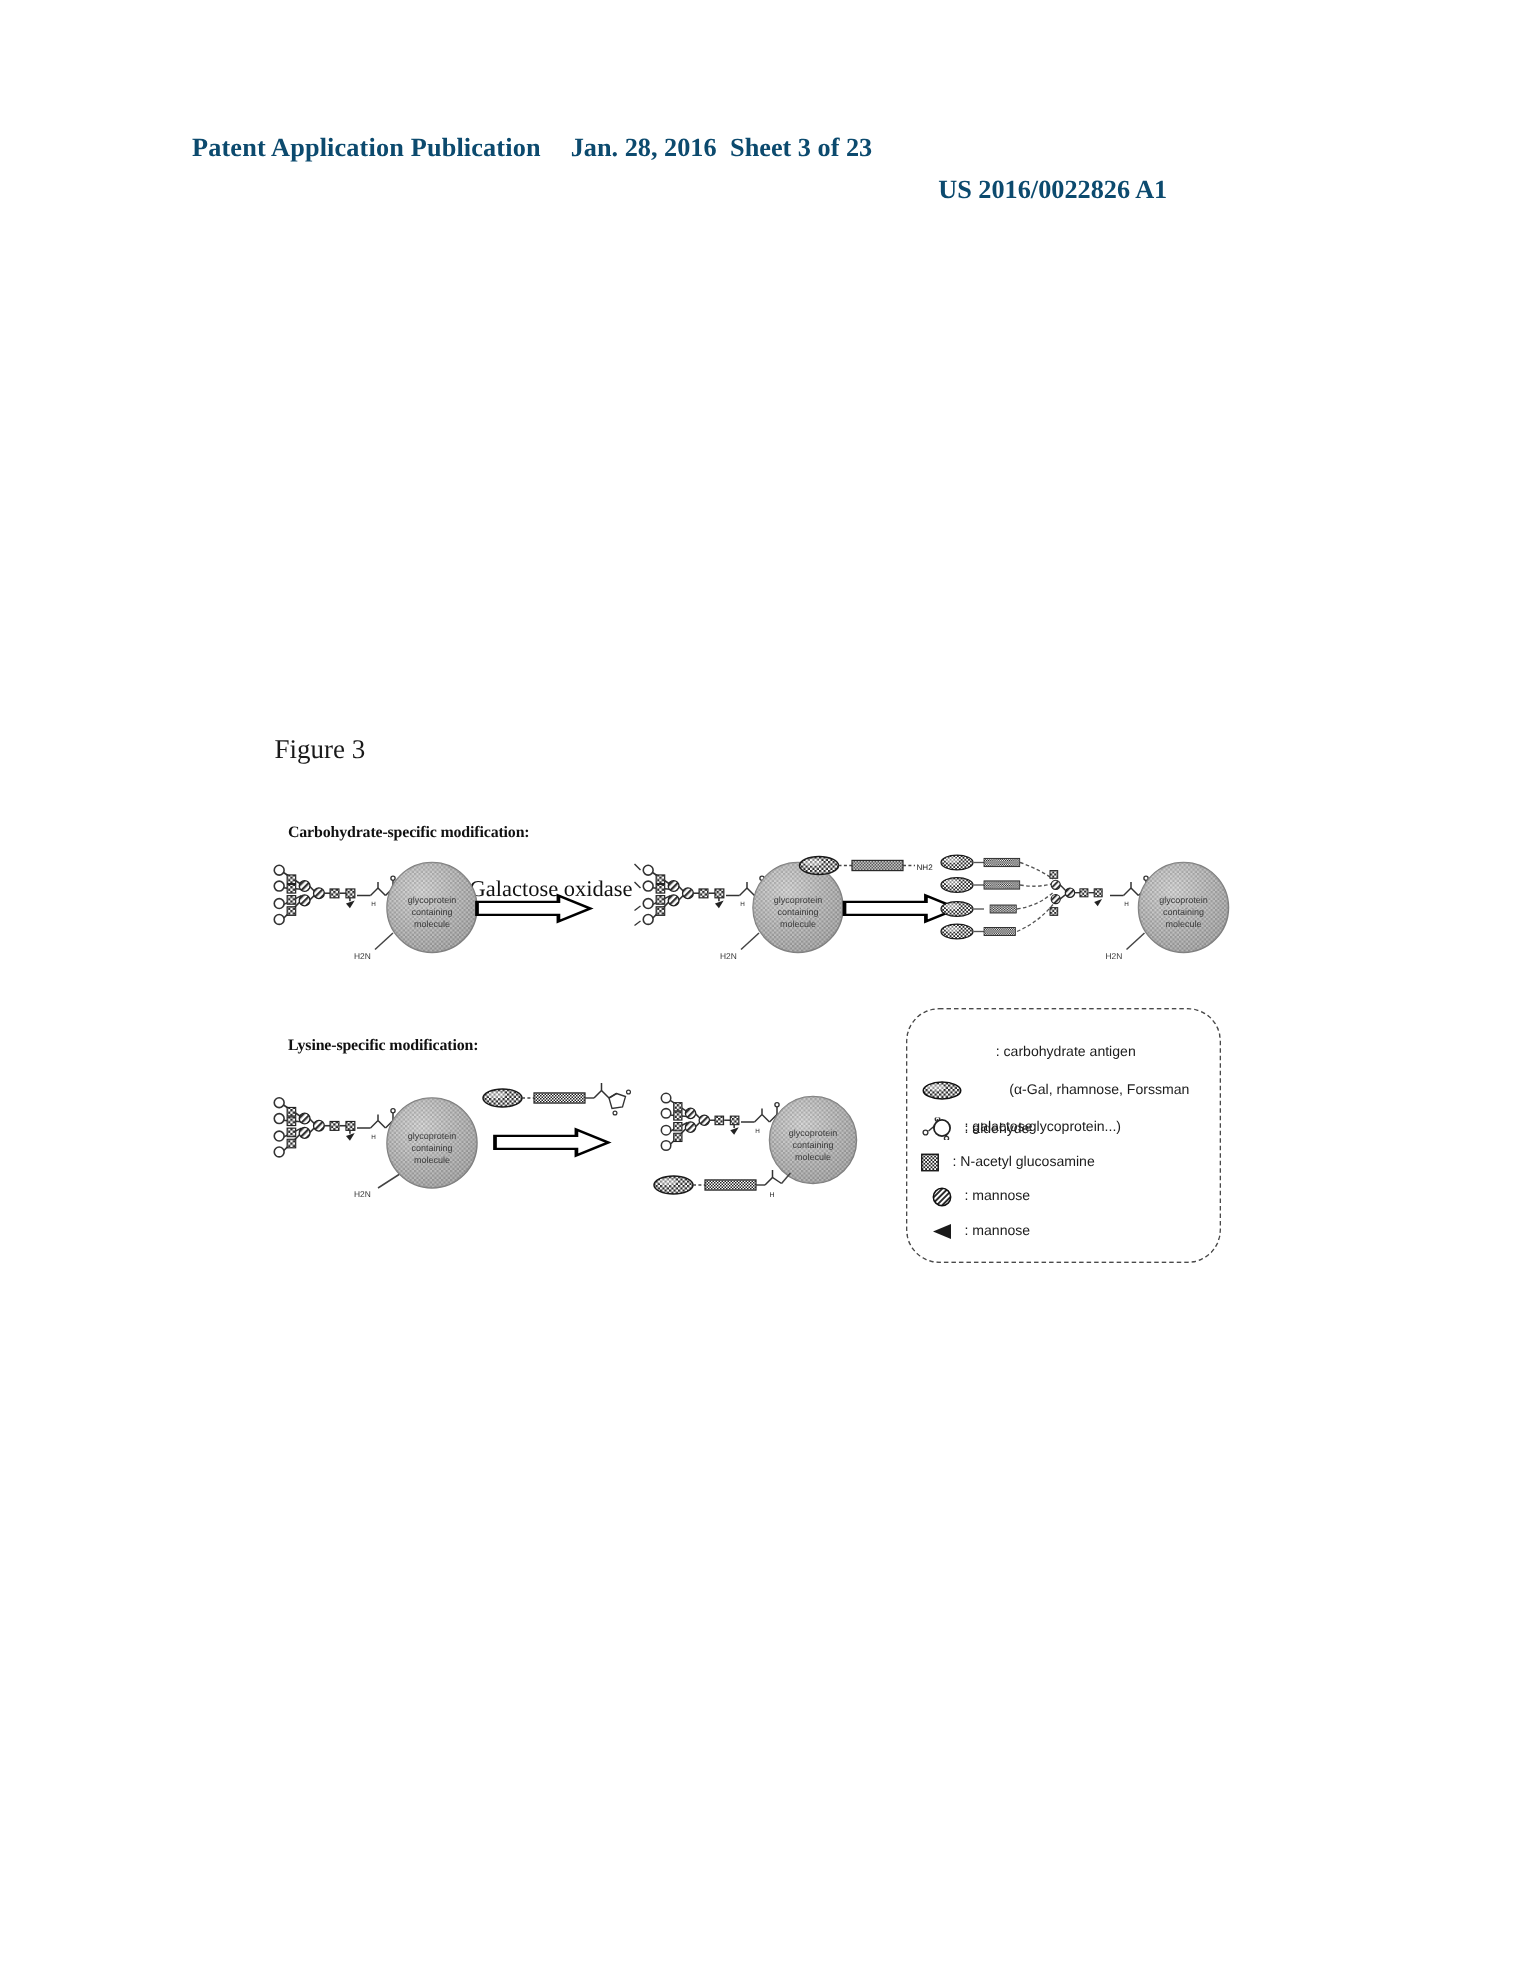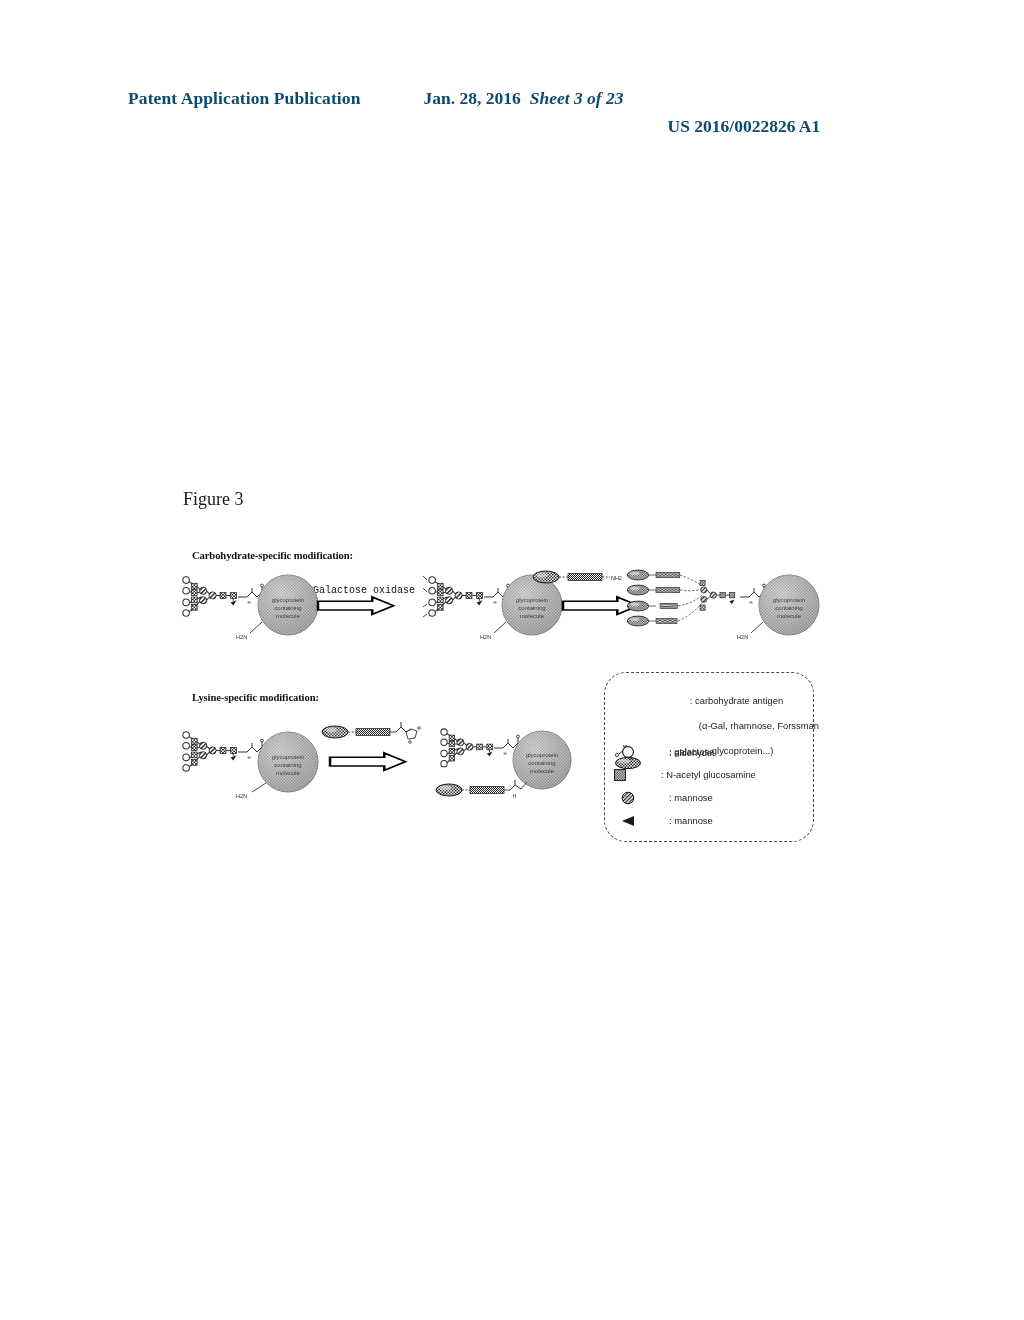--- a/index.html
+++ b/index.html
@@ -6,56 +6,56 @@
   body{width:1024px;height:1320px;position:relative;overflow:hidden;
        font-family:"Liberation Sans",sans-serif;color:#000;}
 
   .page{position:absolute;inset:0;background:#ffffff;}
 
   
   .hdr{position:absolute;top:88px;left:128px;width:768px;height:24px;
        font-family:"Liberation Serif",serif;font-weight:bold;font-size:17.5px;
        color:#0c4a6e;white-space:nowrap;display:flex;align-items:flex-start;}
   .hdr .h-pub{letter-spacing:.1px;}
-  .hdr .h-date{margin-left:63px;}
-  .hdr .h-sheet{margin-left:9px;font-style:italic;}
+  .hdr .h-date{margin-left:20px;}
+  .hdr .h-sheet{margin-left:9px;}
   .hdr .h-num{margin-left:44px;margin-top:28px;}
 
   
   .fig-cap{position:absolute;top:489px;left:183px;
            font-family:"Liberation Serif",serif;font-size:18px;color:#1a1a1a;}
 
   
   .sec-title{position:absolute;font-family:Liberation Serif, serif;
              font-weight:bold;font-size:10.6px;color:#111;letter-spacing:-.1px;}
   #sec-carb{top:550px;left:192px;}
   #sec-lys{top:692px;left:192px;}
 
   
   .canvas{position:absolute;top:0;left:0;width:1024px;height:1320px;
           pointer-events:none;}
 
   
   .legend{position:absolute;top:672px;left:604px;width:208px;height:168px;
           border:1.1px dashed #4a4a4a;border-radius:22px;background:#fff;}
-  .legend-row{position:absolute;display:flex;align-items:flex-end;gap:26px;}
+  .legend-row{position:absolute;display:flex;align-items:center;}
   .legend-sym{width:30px;flex:0 0 30px;display:flex;align-items:center;
               justify-content:center;padding-top:1px;}
   .legend-txt{font-family:"Liberation Sans",sans-serif;font-size:9.4px;
               color:#1b1b1b;line-height:12.6px;white-space:pre;}
   #lg0{top:9px;left:8px;}
   #lg1{top:48px;left:8px;margin-top:23px;}
   #lg2{top:71px;left:8px;}
   #lg3{top:94px;left:0;}
   #lg4{top:117px;left:8px;}
   #lg5{top:140px;left:8px;}
 
   
-  .arrow-label{position:absolute;font-family:Liberation Mono, monospace;
-               font-size:10px;color:#111;white-space:nowrap;}
+  .arrow-label{position:absolute;font-family:Liberation Serif, serif;
+               font-size:15px;color:#111;white-space:nowrap;}
   #lbl-galox{top:585px;left:313px;}
 </style>
 </head>
 <body>
 
 <div class="page">
 
   <div class="hdr">
     <span class="h-pub">Patent Application Publication</span>
     <span class="h-date">Jan. 28, 2016</span>

